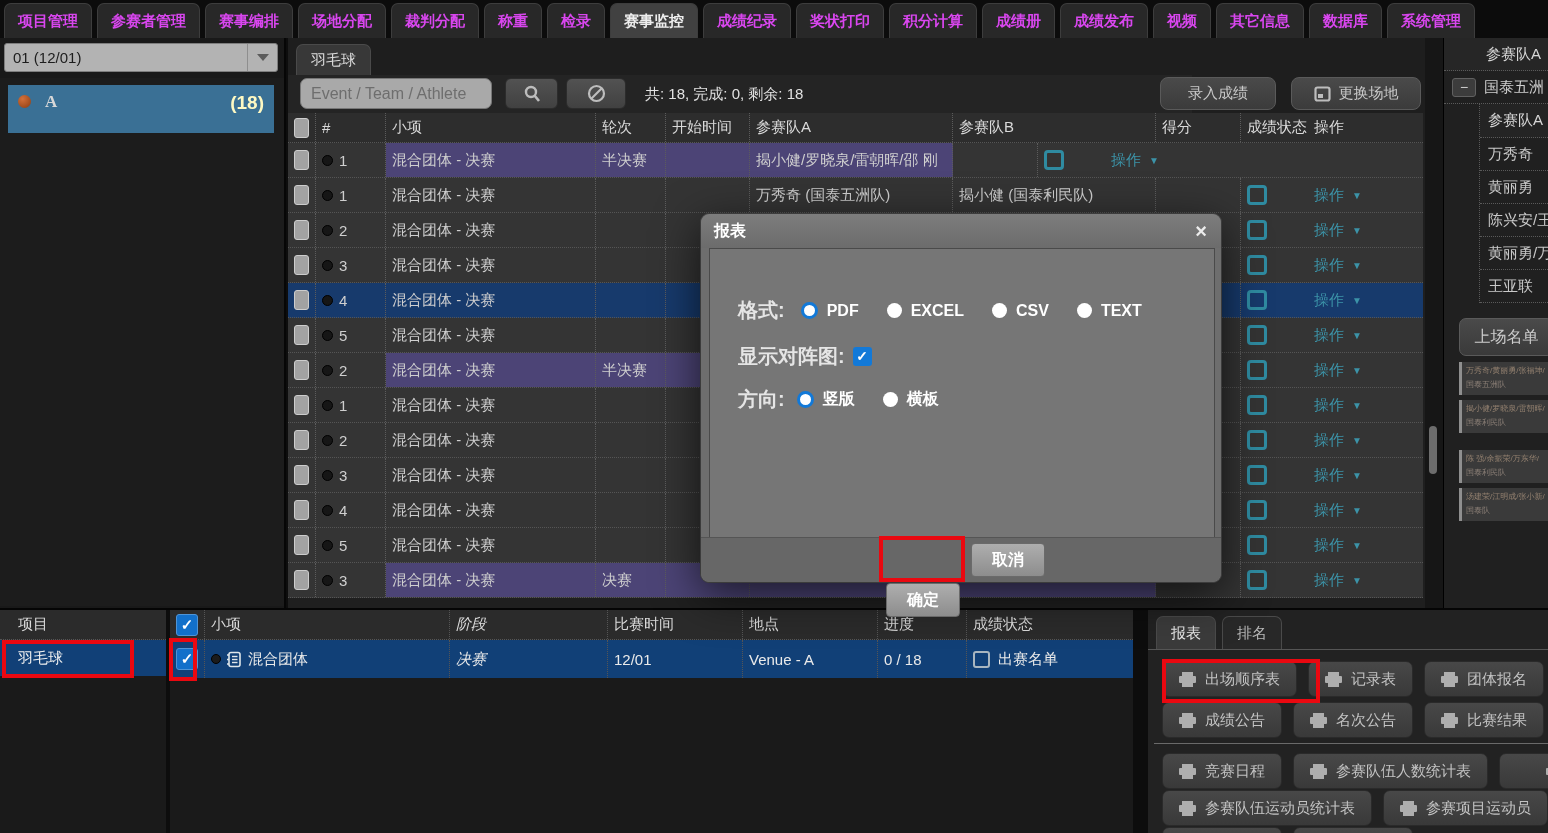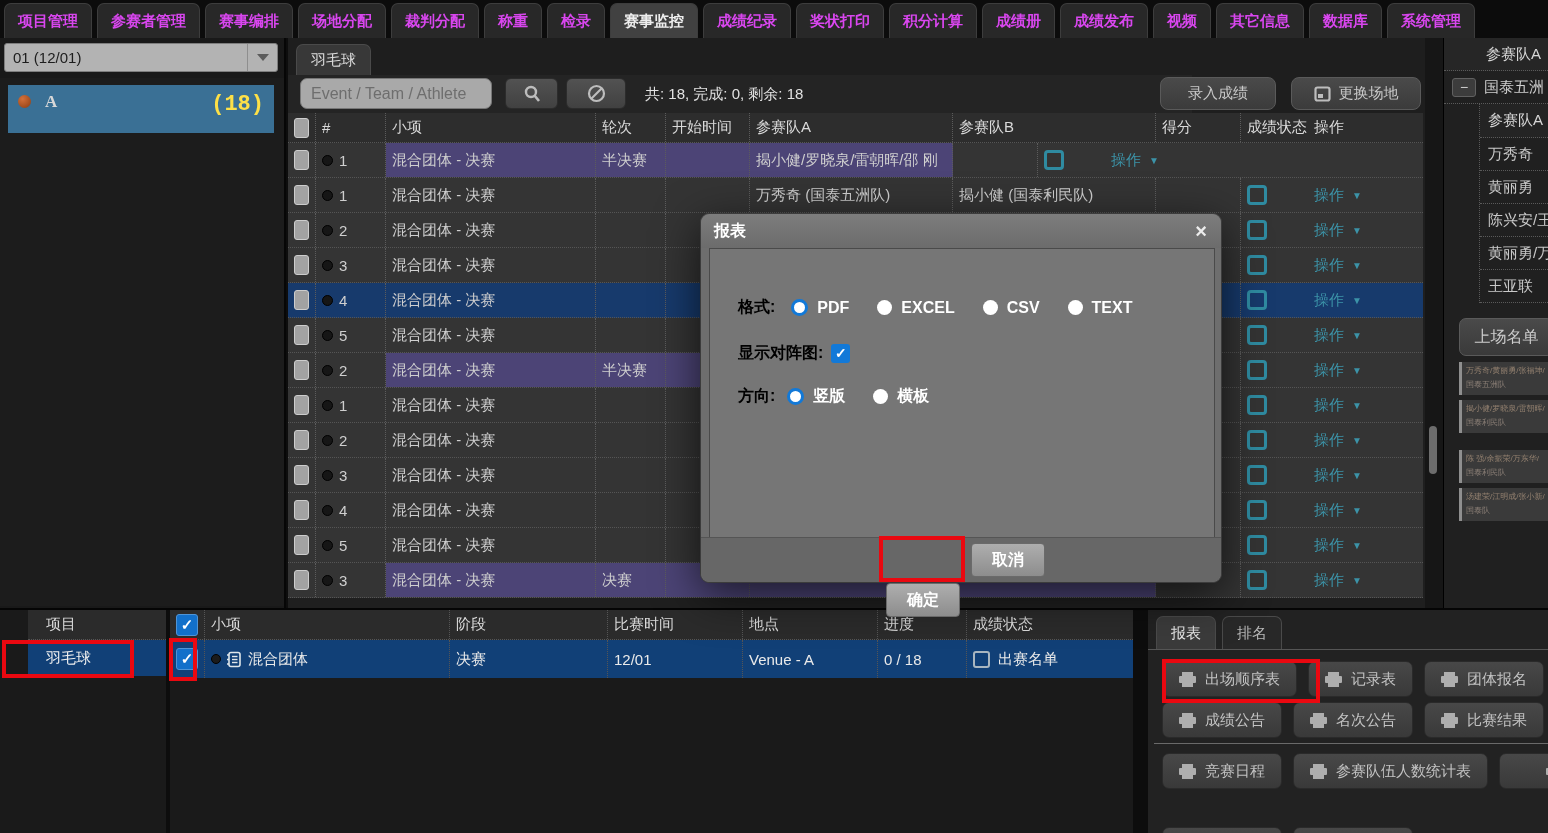--- a/index.html
+++ b/index.html
@@ -14,21 +14,21 @@
   
   .left-panel { position:absolute; left:0; top:38px; width:286px; height:570px; background:#191919; border-right:2px solid #060606; }
   .session-select { position:absolute; left:4px; top:5px; width:274px; height:29px; background:#b3b3b3; border:1px solid #7e7e7e; border-radius:3px; display:flex; align-items:center; }
   .session-select .val { flex:1; padding-left:8px; color:#1d1d1d; font-size:15px; }
   .session-select .chev { width:30px; height:100%; border-left:1px solid #8e8e8e; display:flex; align-items:center; justify-content:center; }
   .session-select .chev i { width:0; height:0; border-left:6px solid transparent; border-right:6px solid transparent; border-top:7px solid #5c5c5c; }
   .group-list { position:absolute; left:0; top:40px; width:100%; height:528px; background:#1c1c1c; padding:7px 8px; }
   .group-item { width:266px; height:48px; background:#3a7095; display:flex; align-items:flex-start; padding:7px 10px; }
   .group-item .dot { width:13px; height:13px; border-radius:50%; background:radial-gradient(circle at 35% 30%, #d3703a, #8d3c10); margin-top:3px; }
   .group-item .g-label { font-family:"Liberation Serif", serif; font-weight:bold; font-size:17px; color:#d8d8d8; margin-left:14px; flex:1; }
-  .group-item .g-count { font-family:Liberation Mono, monospace; font-weight:bold; font-size:22px; color:#fde047; }
+  .group-item .g-count { font-family:Liberation Sans, sans-serif; font-weight:bold; font-size:19px; color:#fef9c3; }
 
   
   .main { position:absolute; left:288px; top:38px; width:1137px; height:570px; background:#1e1e1e; }
   .sport-tab { position:absolute; left:8px; top:6px; width:75px; height:31px; background:#383838; border:1px solid #4a4a4a; border-bottom:none; border-radius:7px 7px 0 0; color:#dcdcdc; font-size:15px; text-align:center; line-height:30px; }
   .toolbar { position:absolute; left:0px; top:37px; width:904px; height:38px; background:#242424; }
   .search-input { position:absolute; left:12px; top:3px; width:192px; height:31px; background:#a9a9a9; border:1px solid #777; border-radius:7px; padding:0 10px; font-size:16px; color:#3a3a3a; }
   .search-input::placeholder { color:#6e6e6e; }
   .tb-btn { position:absolute; top:3px; height:31px; background:linear-gradient(#525252,#414141); border:1px solid #2c2c2c; border-radius:6px; display:flex; align-items:center; justify-content:center; }
   .stats { position:absolute; left:357px; top:10px; color:#e2e2e2; font-size:15px; }
   .right-tb-btn { position:absolute; top:2px; height:33px; background:linear-gradient(#4a4a4a,#3b3b3b); border:1px solid #5a5a5a; border-radius:8px; color:#c9c9c9; font-size:15px; display:flex; align-items:center; justify-content:center; gap:8px; }
@@ -63,26 +63,26 @@
   .rp-sub { margin-left:35px; border-left:1px dotted #5a5a5a; }
   .rp-subhead { height:34px; background:#242424; border-bottom:1px dotted #5a5a5a; color:#d6d6d6; font-size:15px; display:flex; align-items:center; padding-left:8px; white-space:nowrap; }
   .rp-player { height:33px; border-bottom:1px dotted #5a5a5a; color:#c9c9c9; font-size:15px; display:flex; align-items:center; padding-left:8px; white-space:nowrap; overflow:hidden; }
   .lineup-btn { position:absolute; left:15px; top:280px; width:95px; height:38px; background:linear-gradient(#4a4a4a,#3a3a3a); border:1px solid #5a5a5a; border-radius:7px; color:#cccccc; font-size:16px; display:flex; align-items:center; justify-content:center; white-space:nowrap; }
   .pcard { position:absolute; left:15px; width:92px; height:33px; background:#3a3a3a; border-left:3px solid #8f8f8f; padding:3px 0 0 4px; overflow:hidden; }
   .pcard .l1 { font-size:8px; color:#93806f; white-space:nowrap; }
   .pcard .l2 { font-size:8px; color:#8b7f76; white-space:nowrap; margin-top:3px; }
 
   
   .bottom-sep { position:absolute; left:0; top:608px; width:1548px; height:2px; background:#050505; }
-  .bl-project { position:absolute; left:0; top:610px; width:166px; height:223px; background:#1a1a1a;padding-left:28px; }
+  .bl-project { position:absolute; left:0; top:610px; width:166px; height:223px; background:#1a1a1a; }
   .bl-project .hd { height:30px; background:#2b2b2b; color:#dadada; font-size:15px; display:flex; align-items:center; padding-left:18px; border-bottom:1px dotted #555; }
   .bl-project .row { height:36px; background:#114077; color:#f0f0f0; font-size:15px; display:flex; align-items:center; padding-left:18px; }
   .bl-detail { position:absolute; left:170px; top:610px; width:963px; height:223px; background:#1a1a1a; }
   .dl-col { display:flex; align-items:center; padding:0 6px; overflow:hidden; white-space:nowrap; border-right:1px dotted #555; height:100%; }
-  .d0{width:35px;justify-content:center;} .d1{width:245px;} .d2{width:158px;} .d3{width:135px;}
+  .d0{width:35px;justify-content:center;} .d1{width:245px;} .d2{width:158px;font-style:italic;} .d3{width:135px;}
   .d4{width:135px;} .d5{width:89px;} .d6{width:166px;border-right:none;}
   .bl-detail .hd { height:30px; background:#2b2b2b; color:#dadada; font-size:15px; display:flex; border-bottom:1px dotted #555; }
   .bl-detail .row { height:38px; background:#114077; color:#eaeaea; font-size:15px; display:flex; }
   .bluecheck { width:22px; height:22px; background:#1270ca; border:1px solid #4f94d6; border-radius:3px; color:#fff; font-size:15px; font-weight:bold; text-align:center; line-height:20px; }
   .emptycheck { width:17px; height:17px; border:2px solid #a9b6c0; border-radius:3px; margin-right:8px; }
   .notedot { width:10px; height:10px; border-radius:50%; background:#1b1b1b; border:1px solid #000; margin-right:5px; }
   .listicon { margin-right:7px; }
 
   
   .reports { position:absolute; left:1148px; top:610px; width:400px; height:223px; background:#222; overflow:hidden; }
@@ -99,21 +99,21 @@
   .printer .p-body { position:absolute; left:0; top:4px; width:17px; height:7px; background:#aeaeae; border-radius:1px; }
   .printer .p-out { position:absolute; left:3px; top:11px; width:11px; height:4px; background:#aeaeae; }
 
   
   .modal { position:absolute; left:700px; top:213px; width:522px; height:370px; background:#6e6e6e; border:1px solid #3c3c3c; border-radius:9px; box-shadow:0 12px 45px rgba(0,0,0,.65); }
   .modal .titlebar { position:absolute; left:0; top:0; width:100%; height:34px; background:linear-gradient(#7d7d7d,#6c6c6c); border-radius:9px 9px 0 0; display:flex; align-items:center; }
   .modal .title { color:#fff; font-size:16px; font-weight:bold; margin-left:13px; flex:1; }
   .modal .close { color:#ececec; font-size:20px; font-weight:bold; margin-right:14px; line-height:20px; }
   .modal .body { position:absolute; left:8px; top:34px; width:506px; height:291px; background:#767676; border:1px solid #4a4a4a; }
   .fieldrow { position:absolute; left:28px; display:flex; align-items:center; }
-  .flabel { color:#000000; font-size:16px; font-weight:bold; }
+  .flabel { color:#e5e5e5; font-size:20px; font-weight:bold; }
   .radio { width:15px; height:15px; border-radius:50%; background:#fff; margin:0 9px 0 0; }
   .radio.sel { width:17px; height:17px; border:3px solid #1279d8; }
   .rlabel { color:#fff; font-size:16px; font-weight:bold; margin-right:28px; }
   .mcheck { width:19px; height:19px; background:#1279d8; border-radius:3px; color:#fff; font-size:14px; font-weight:bold; text-align:center; line-height:18px; margin-left:8px; }
   .modal .footer { position:absolute; left:0; bottom:0; width:100%; height:45px; background:#676767; border-top:1px solid #555; border-radius:0 0 9px 9px; }
   .mbtn { position:absolute; top:5px; width:74px; height:34px; background:linear-gradient(#aeaeae,#8d8d8d); border:1px solid #6a6a6a; border-radius:4px; color:#fff; font-size:16px; font-weight:bold; text-align:center; line-height:32px; }
 
   
   .redbox { position:absolute; border:4px solid #ea0810; pointer-events:none; z-index:50; }
 
@@ -678,20 +678,38 @@
           </span>
           <span>参赛队伍人数统计表</span>
         </div>
         <div class="pbtn" style="width: 120px;">
           <span class="printer">
             <span class="p-body"></span>
           </span>
           <span></span>
         </div>
       </div>
+      <div class="rep-row" style="top: 180px; left: 14px;">
+        <div class="pbtn">
+          <span class="printer">
+            <span class="p-top"></span>
+            <span class="p-body"></span>
+            <span class="p-out"></span>
+          </span>
+          <span>参赛队伍运动员统计表</span>
+        </div>
+        <div class="pbtn">
+          <span class="printer">
+            <span class="p-top"></span>
+            <span class="p-body"></span>
+            <span class="p-out"></span>
+          </span>
+          <span>参赛项目运动员</span>
+        </div>
+      </div>
       <div class="rep-row" style="top: 217px; left: 14px;">
         <div class="pbtn" style="width: 120px;">
           <span></span>
         </div>
         <div class="pbtn" style="width: 120px;">
           <span></span>
         </div>
       </div>
     </div>
 

